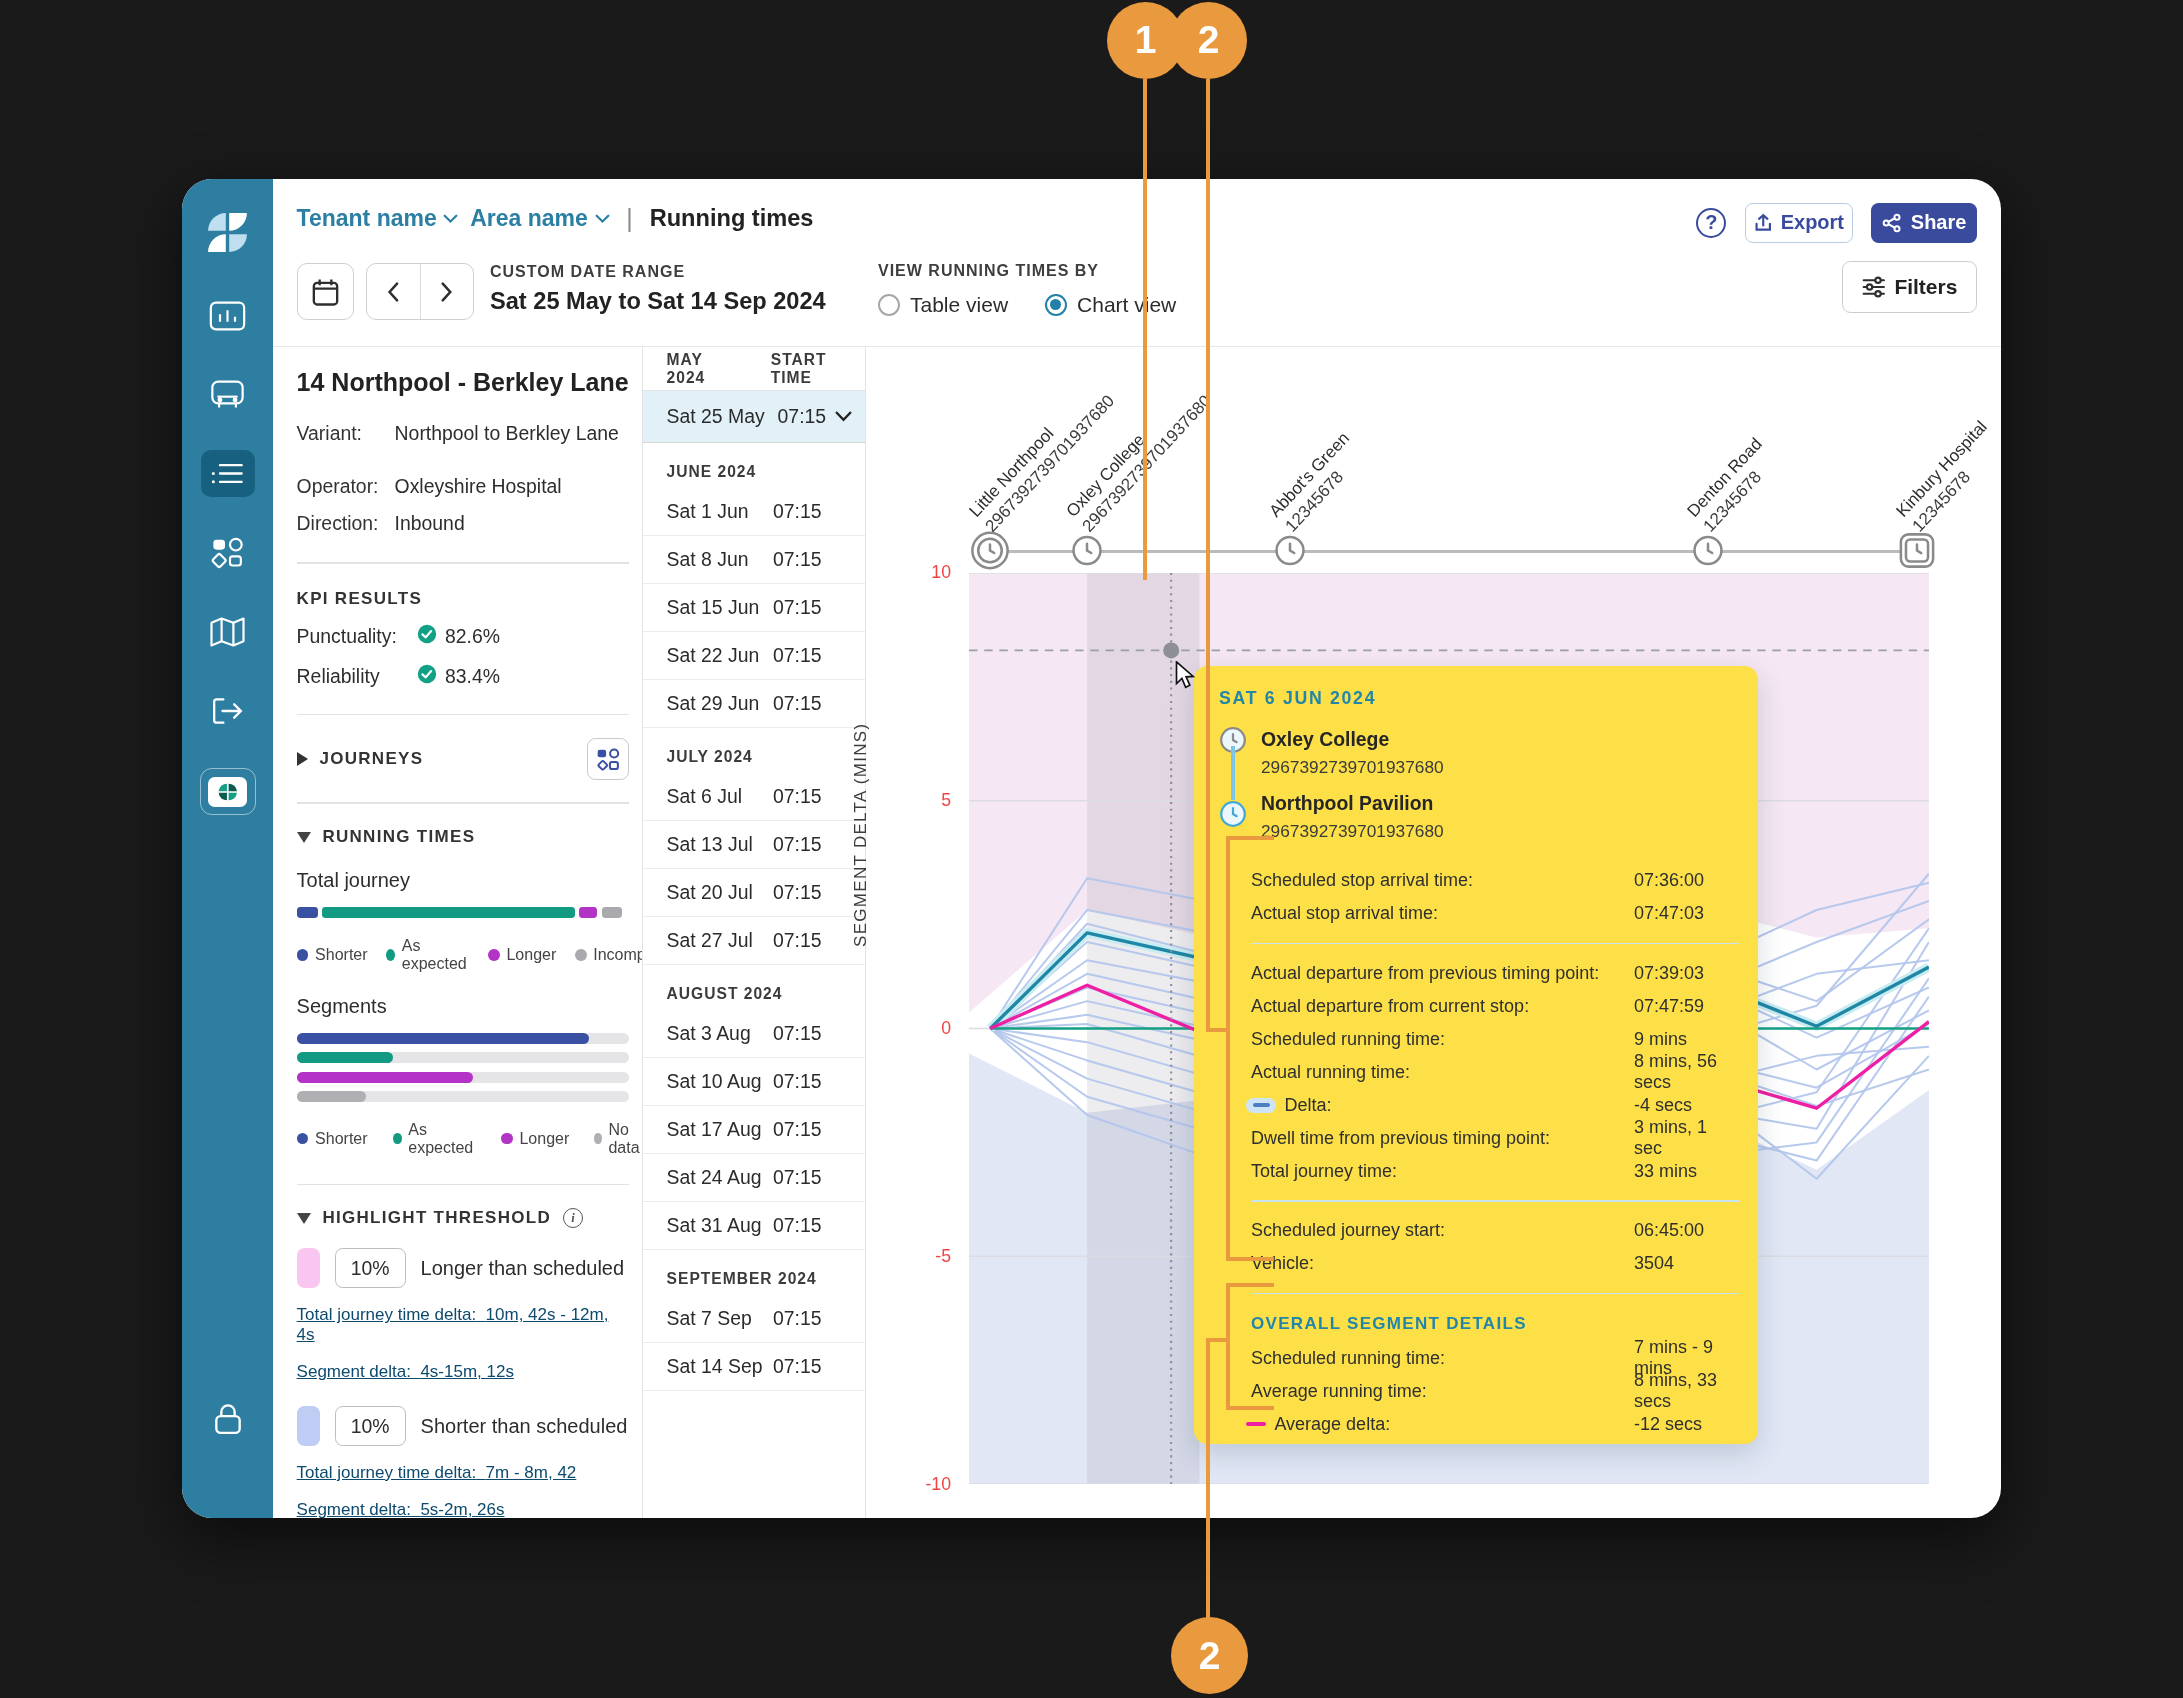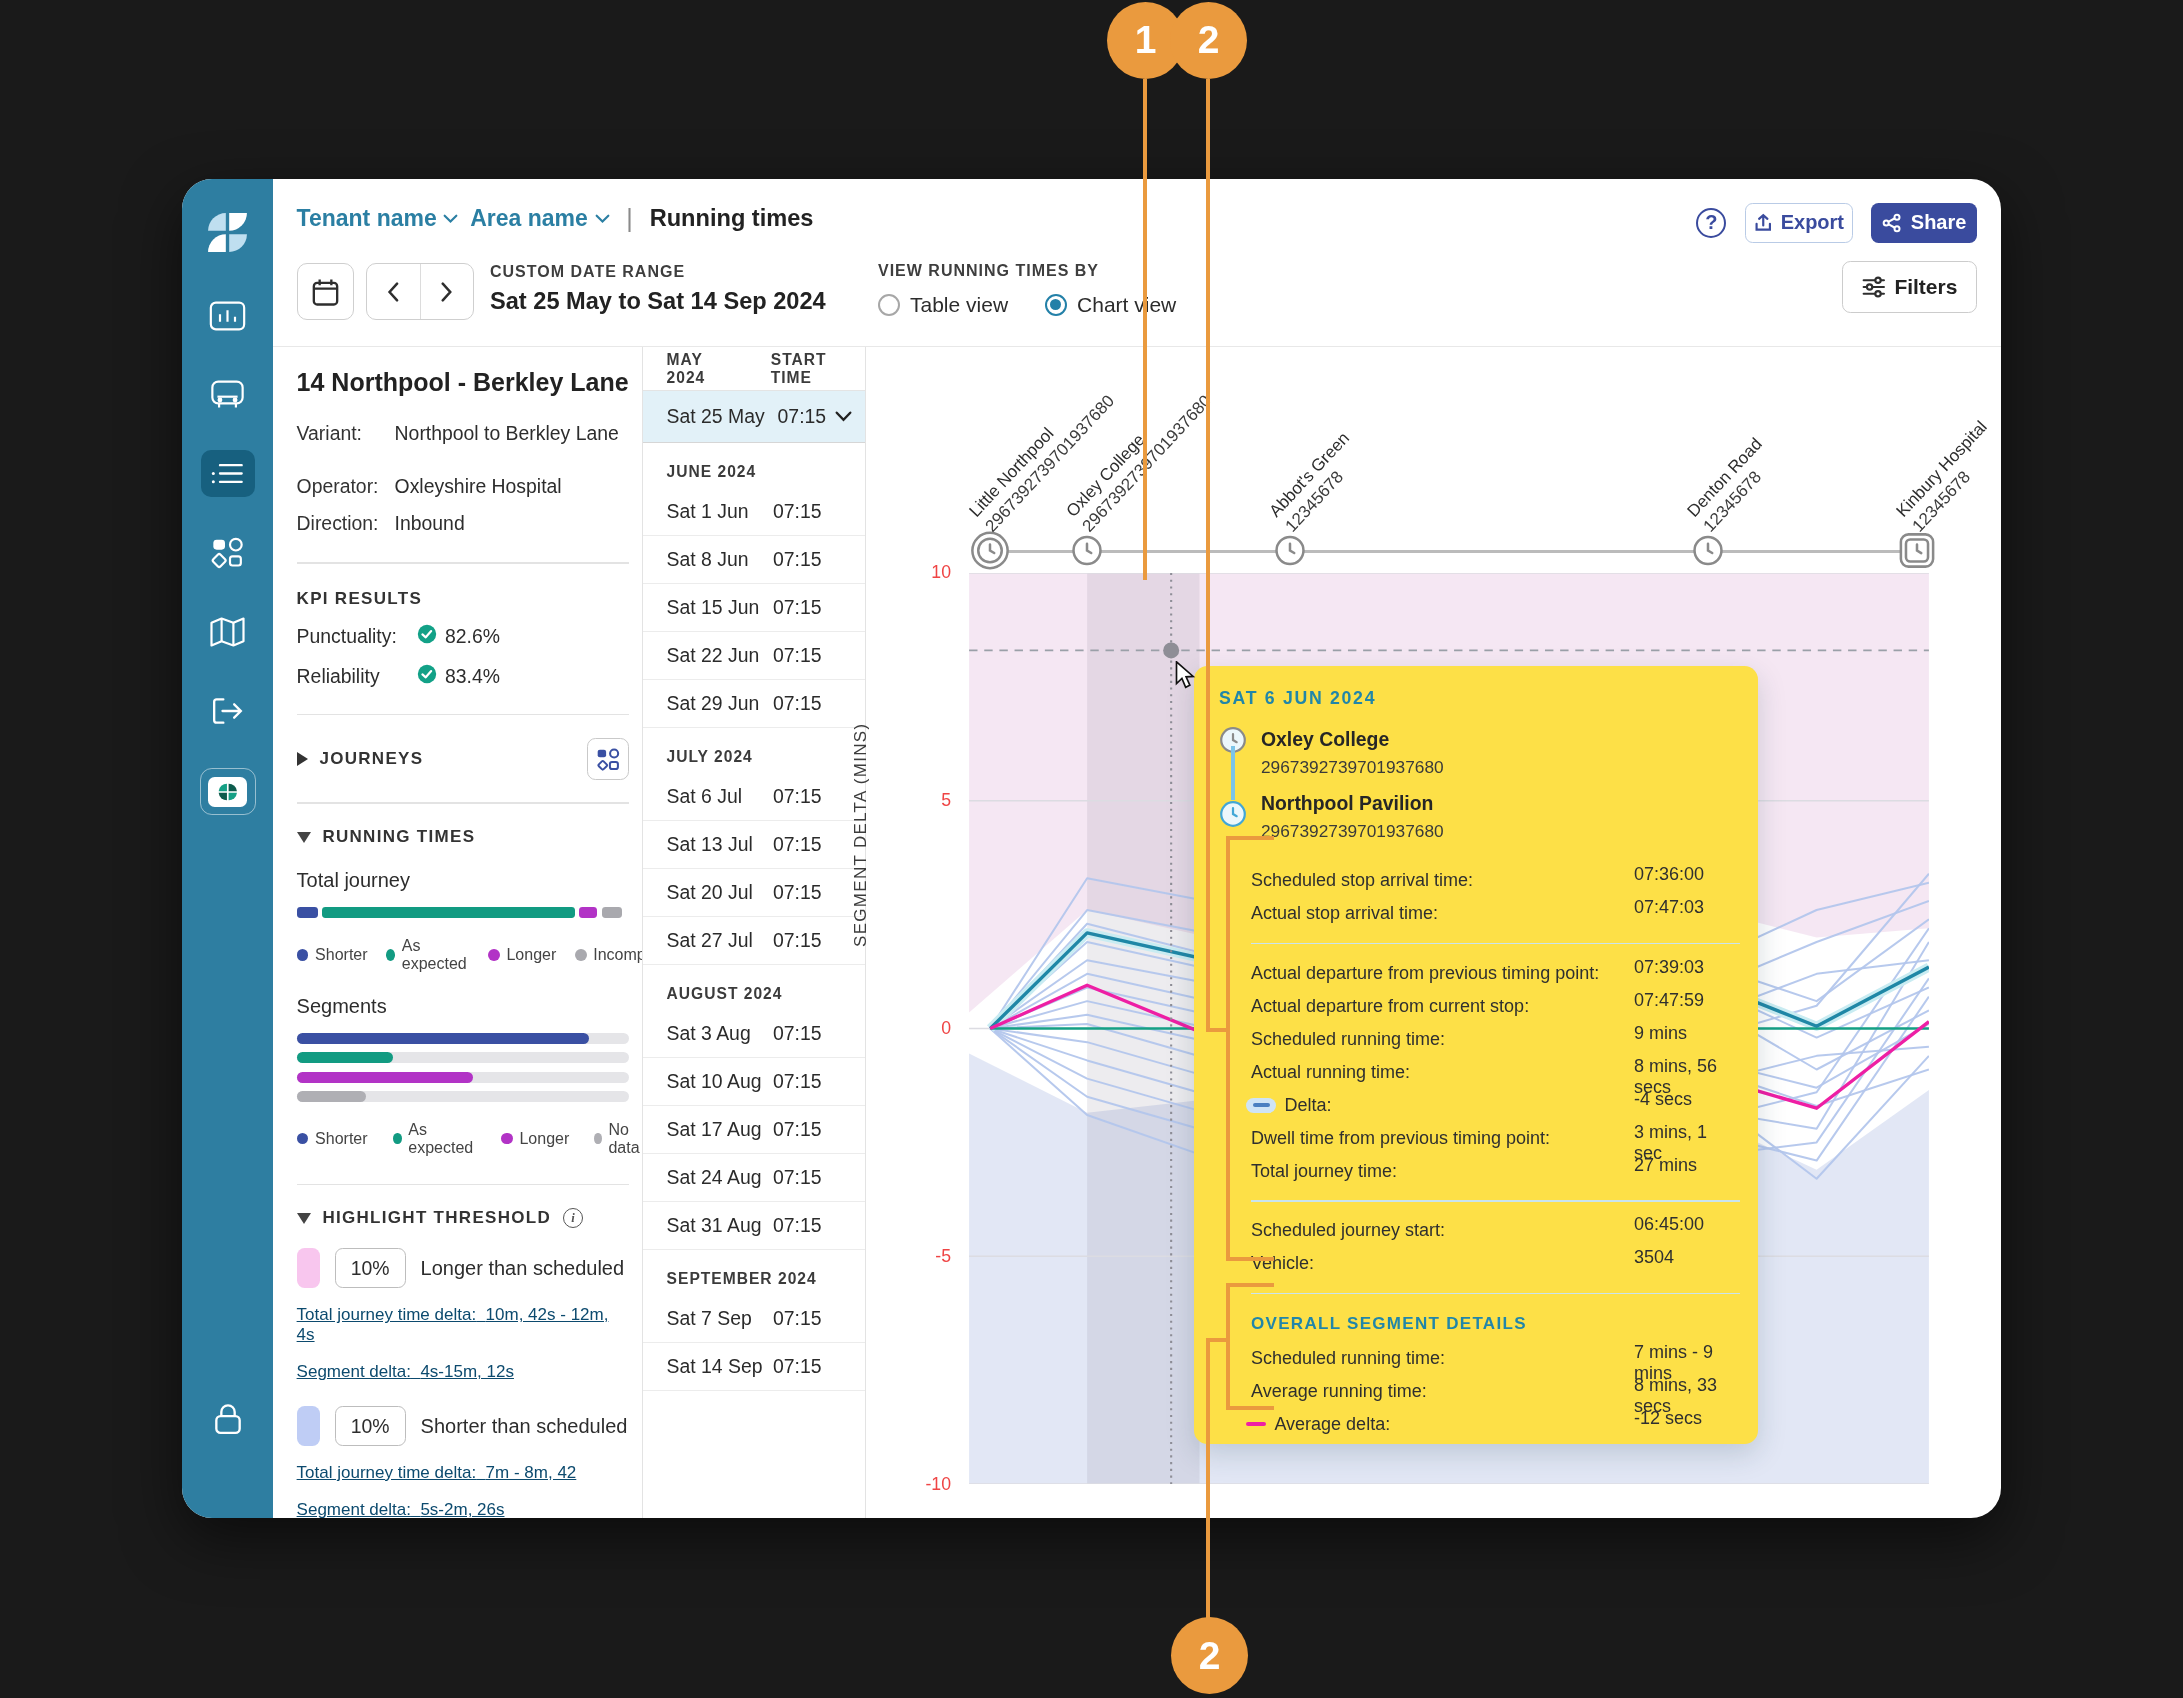--- a/index.html
+++ b/index.html
@@ -101,21 +101,21 @@
   .tooltip { position:absolute; left:1012px; top:487px; width:564px; height:778px; background:#fde047; border-radius:13.5px; box-shadow:0 10px 29px rgba(30,60,80,.18); z-index:20; padding:22px 25px 0 25px; font-size:18px; color:#2f2f2f; }
   .tt-date { color:#2186A9; font-weight:700; font-size:17.7px; letter-spacing:1.7px; text-transform:uppercase; }
   .tt-stops { position:relative; margin-top:18.5px; padding-left:42px; }
   .tt-stop-name { font-size:19.4px; font-weight:700; color:#262626; }
   .tt-stop-id { font-size:17.3px; color:#3a3a3a; margin-top:6.7px; }
   .tt-stop + .tt-stop { margin-top:13.5px; }
   .tt-connector { position:absolute; left:11.8px; top:18.5px; width:4.2px; height:54px; background:#7CC4E8; }
   .tt-clock1 { position:absolute; left:0; top:-1.7px; }
   .tt-clock2 { position:absolute; left:0; top:72px; }
   .tt-rows { margin-top:22px; padding-left:32px; }
-  .tt-row { position:relative; height:33px; display:flex; }
+  .tt-row { position:relative; height:33px; display:flex; align-items:center; }
   .tt-row .lab { display:flex; align-items:center; gap:8.4px; }
   .tt-row .val { position:absolute; left:383px; }
   .tt-div { height:1.3px; background:#c9e4ef; margin:12.6px 0 12.6px 0; width:489px; }
   .tt-overall-h { color:#2186A9; font-weight:700; font-size:17px; letter-spacing:1.3px; text-transform:uppercase; height:35px; display:flex; align-items:center; }
   .pill-delta { width:30px; height:14.3px; border-radius:7.6px; background:#cfe4f6; display:inline-flex; align-items:center; justify-content:center; }
   .pill-delta i { display:block; width:17px; height:4.2px; border-radius:2.5px; background:#4a7fc1; }
   .dash-avg { display:inline-block; width:20px; height:4.2px; border-radius:2.5px; background:#EE1FA4; }
 
   
   .co { position:absolute; background:#EA9A3E; z-index:30; }
@@ -695,21 +695,21 @@
               <span>Delta:</span>
             </span>
           <span class="val">-4 secs</span>
         </div>
         <div class="tt-row">
             <span class="lab">Dwell time from previous timing point:</span>
             <span class="val">3 mins, 1 sec</span>
           </div>
         <div class="tt-row">
             <span class="lab">Total journey time:</span>
-            <span class="val">27 mins</span>
+            <span class="val">33 mins</span>
           </div>
         <div class="tt-div"></div>
         <div class="tt-row">
             <span class="lab">Scheduled journey start:</span>
             <span class="val">06:45:00</span>
           </div>
         <div class="tt-row">
             <span class="lab">Vehicle:</span>
             <span class="val">3504</span>
           </div>

